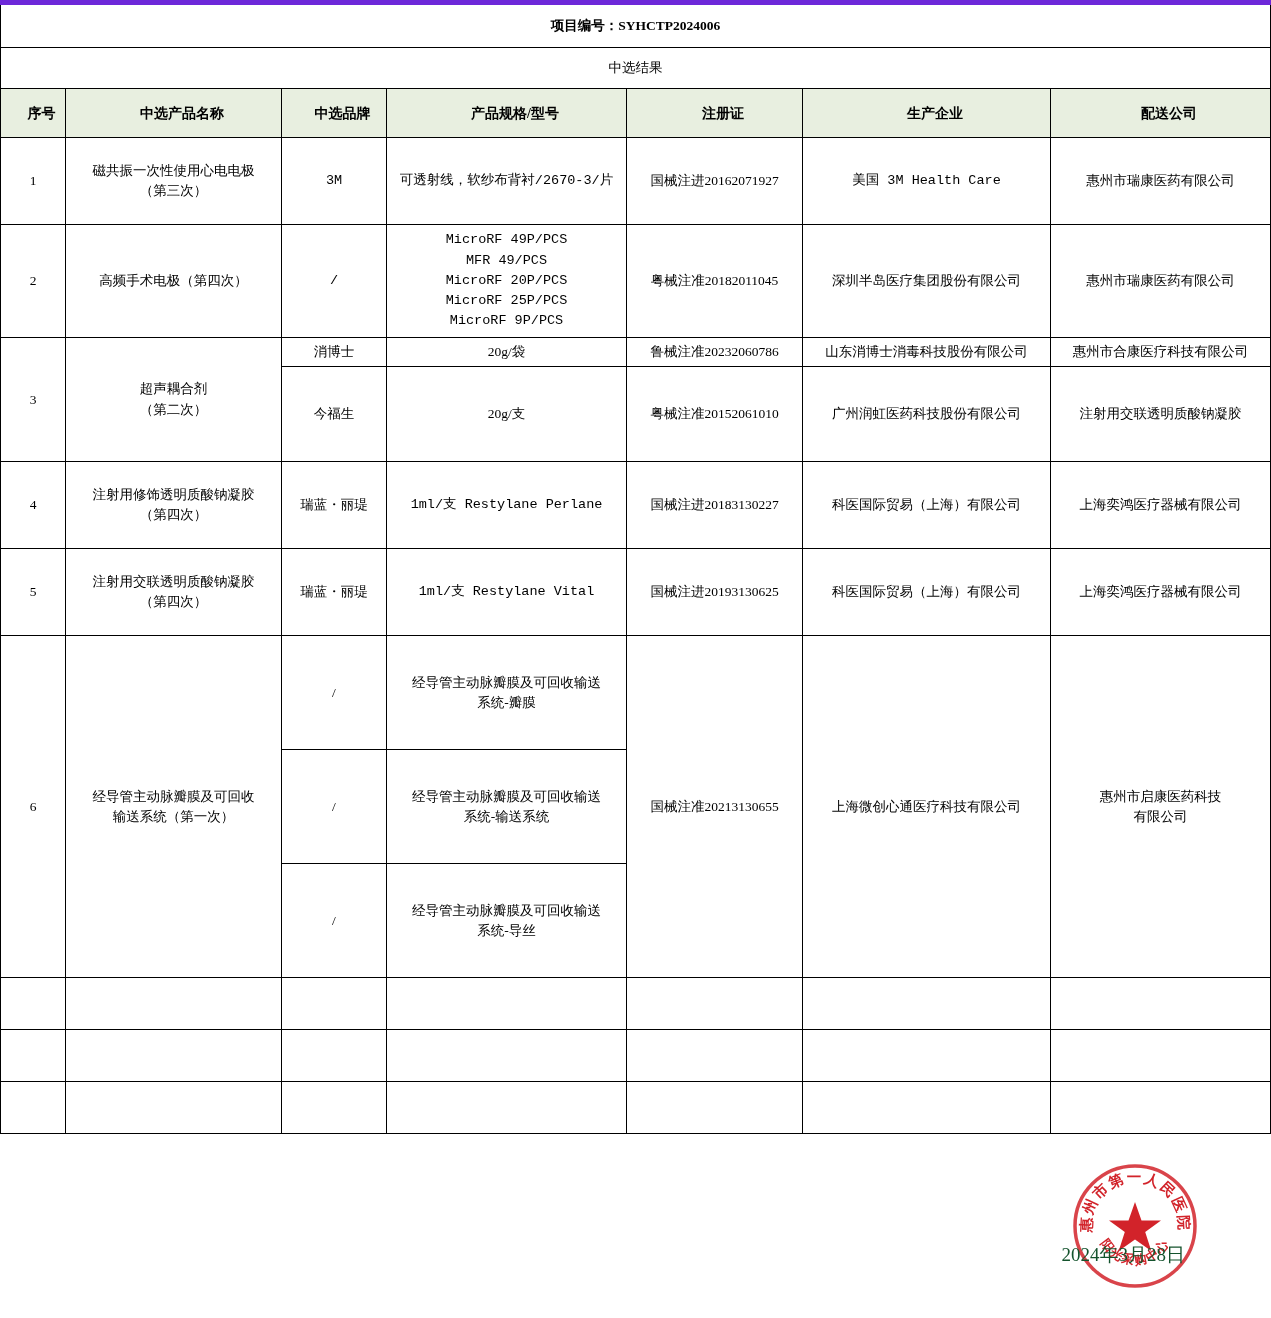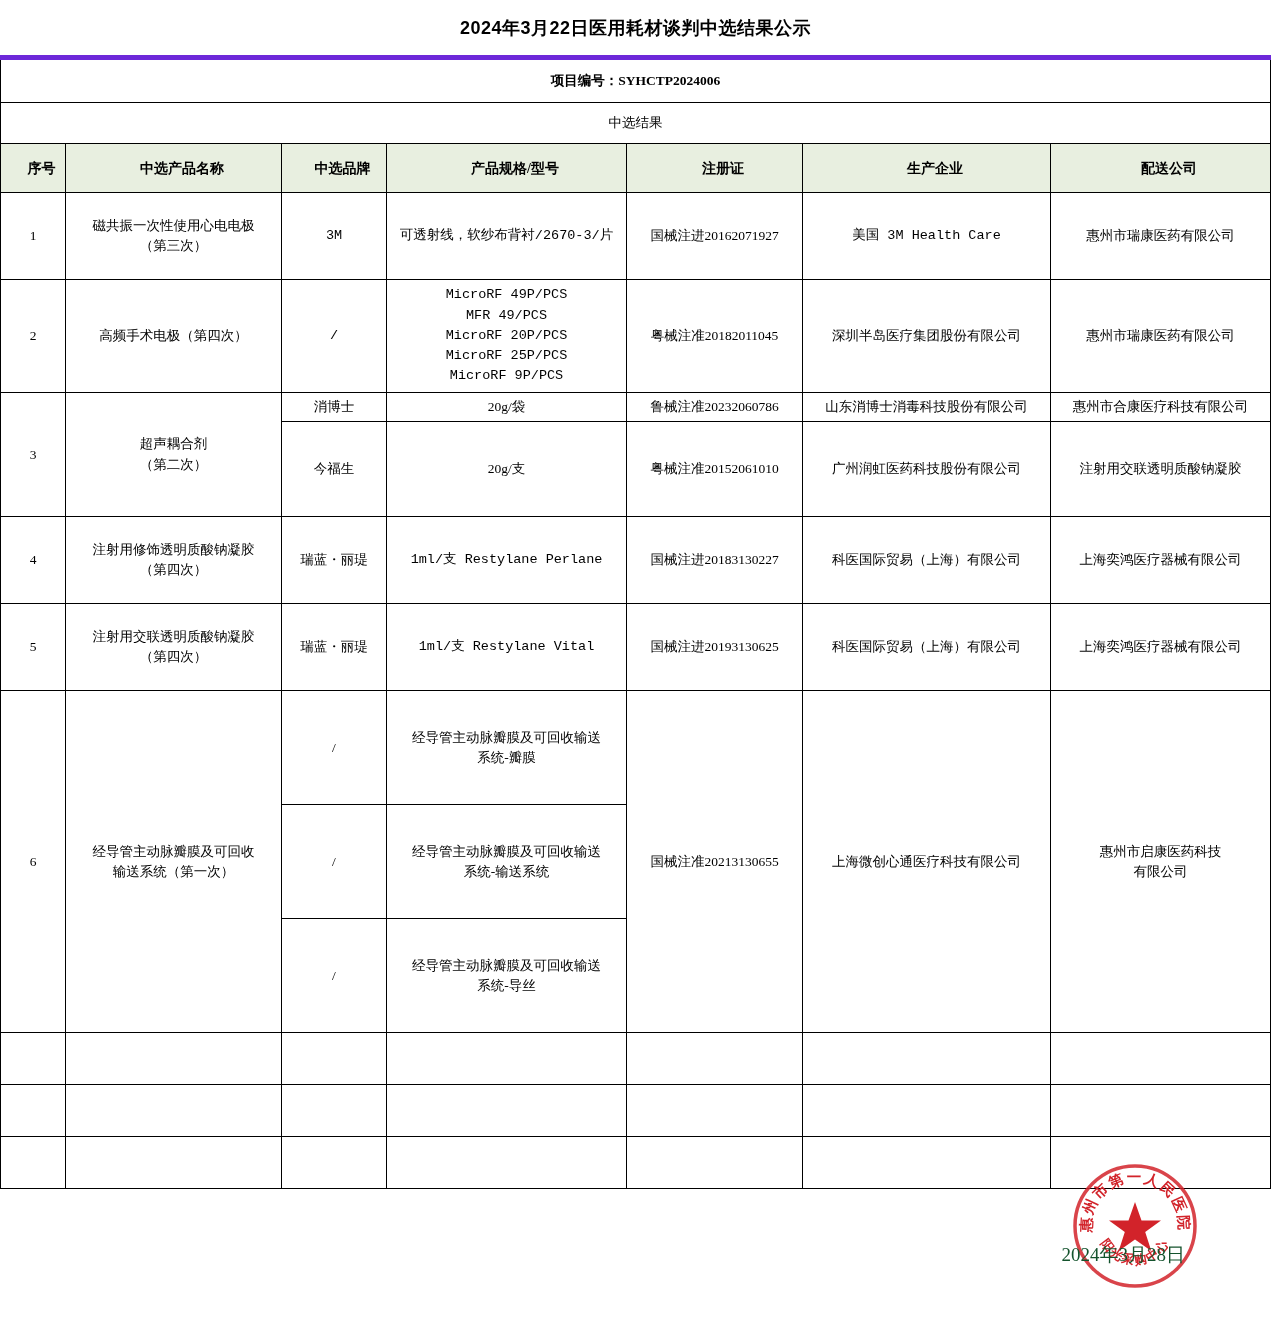--- a/index.html
+++ b/index.html
@@ -102,21 +102,20 @@
     font-size: 19px;
     color: #14532d;
     font-family: "Liberation Serif", serif;
   }
 </style>
 </head>
 <body>
 
 <div class="page">
 
-  <div class="doc-title">2024年3月22日医用耗材谈判中选结果公示</div>
 
   <table class="main">
     <colgroup>
       <col style="width:65px">
       <col style="width:216px">
       <col style="width:105px">
       <col style="width:240px">
       <col style="width:176px">
       <col style="width:248px">
       <col style="width:220px">

